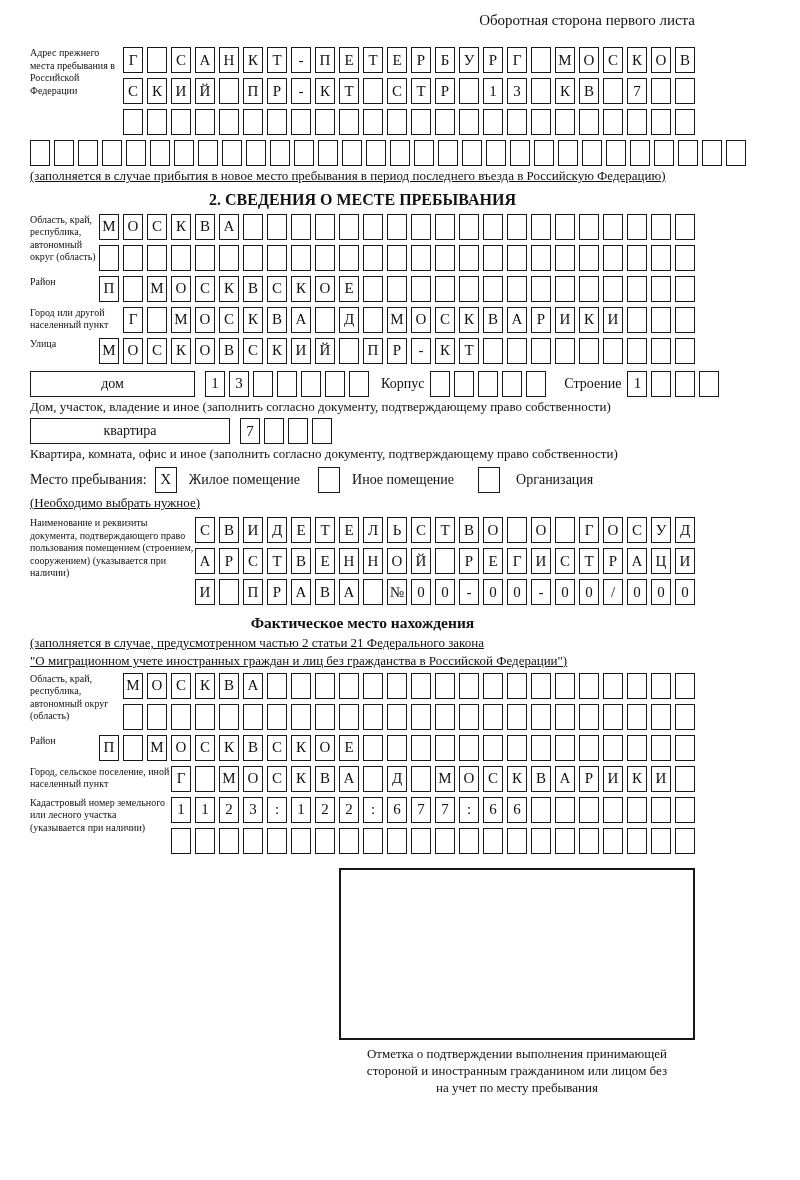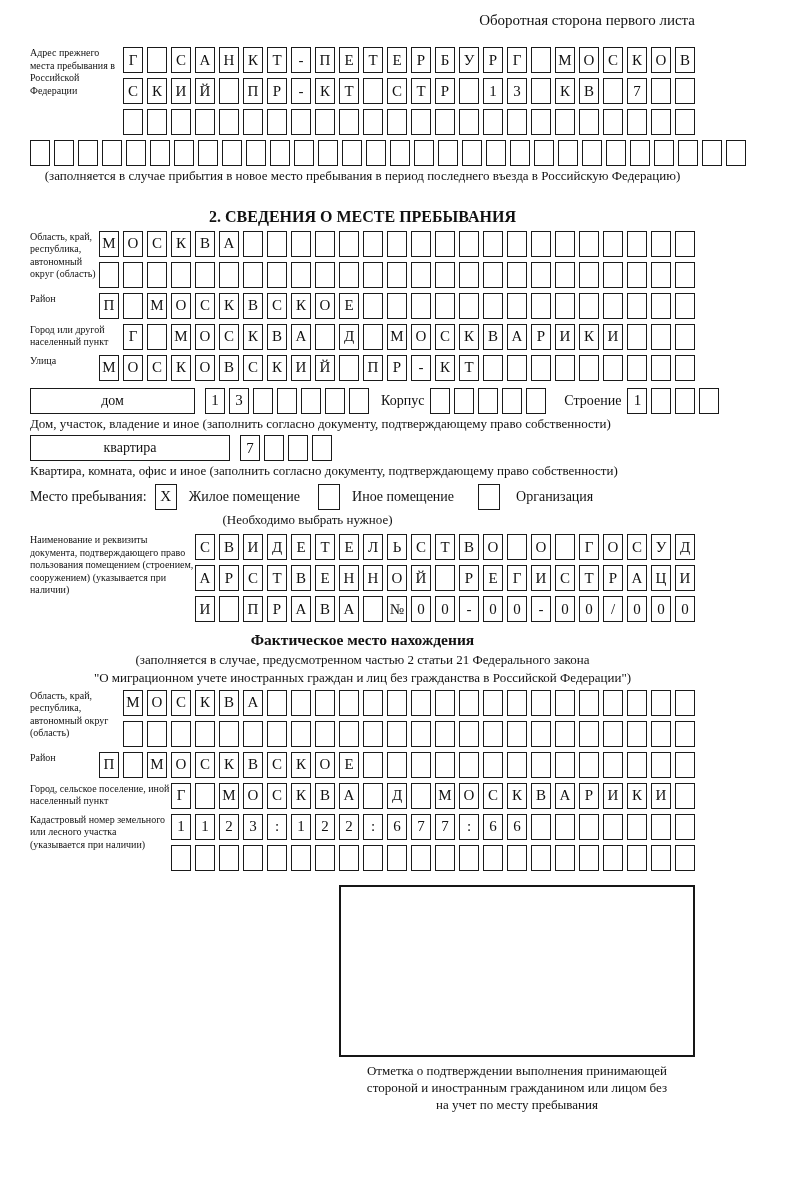--- a/index.html
+++ b/index.html
@@ -25,22 +25,22 @@
 
   .field{display:flex;align-items:flex-start;}
   .field .grid{margin-left:auto;}
   .lbl{font-size:10px;line-height:1.25;}
   .w122{max-width:122px;} .w96{max-width:96px;} .w110{max-width:110px;}
   .w172{max-width:172px;} .w175{max-width:175px;} .w150{max-width:150px;}
 
   .mt18{margin-top:18px;} .mt7{margin-top:7px;} .mt5{margin-top:5px;} .mt4{margin-top:4px;}
 
   .note{font-size:13px;line-height:1.2;margin-top:2px;}
-  .note.center{text-align:center;}
-  .h1{font-weight:bold;font-size:16px;text-align:center;margin:24px 0 5px 0;}
+  .note.center{text-align:left;text-decoration:underline;}
+  .h1{font-weight:bold;font-size:16px;text-align:center;margin:7px 0 5px 0;}
   .h2{font-weight:bold;font-size:15.5px;text-align:center;margin:9px 0 3px 0;}
 
   
   .hrow{display:flex;align-items:center;}
   .widebox{
     box-sizing:border-box;height:26px;border:1.5px solid #1a1a1a;
     display:flex;align-items:center;justify-content:center;font-size:14px;flex:none;background:#fff;
   }
   .wb-house{width:165px;} .wb-apt{width:200px;font-family:Liberation Serif, serif;}
   .inline-lbl{font-size:14px;flex:none;}

